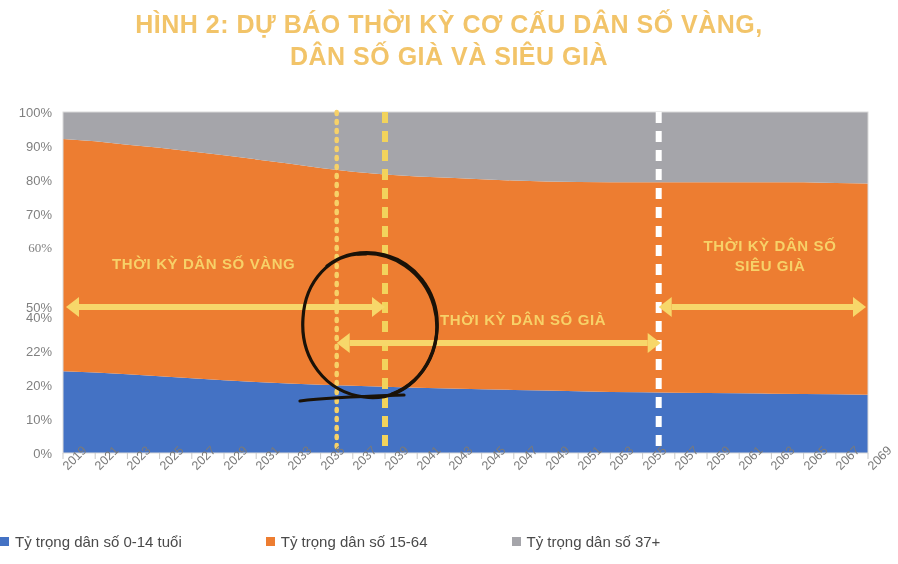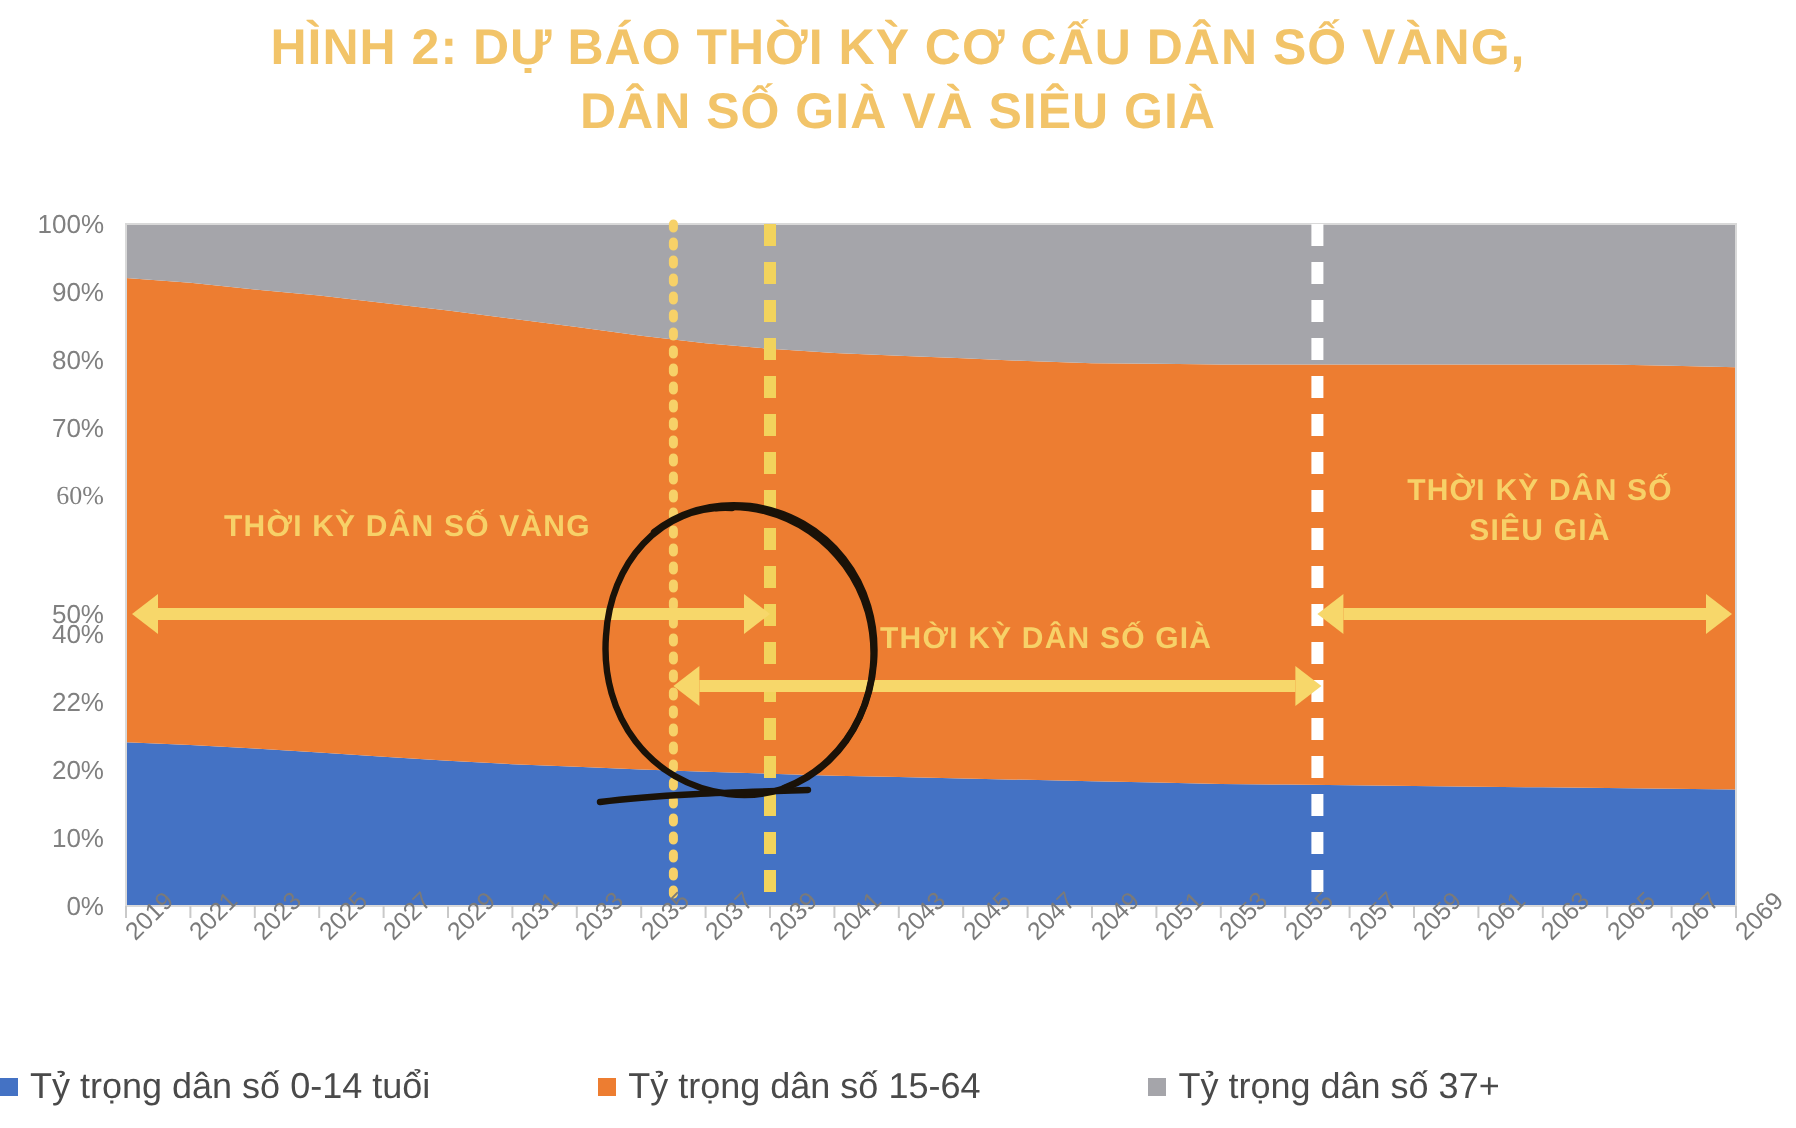--- a/index.html
+++ b/index.html
@@ -43,21 +43,21 @@
     font-size:12.5px;color:#7a7a7a;
     transform-origin:left top;
     transform:rotate(-45deg);
     white-space:nowrap;
   }
 
   .legend{
     position:absolute;left:0;top:533px;width:742px;
     display:flex;justify-content:flex-start;
     gap:84px;
-    font-size:18px;color:#4a4a4a;
+    font-size:15px;color:#4a4a4a;
   }
   .legend-item{display:flex;align-items:center;gap:6px;white-space:nowrap;}
   .legend-swatch{width:9px;height:9px;display:inline-block;}
 
   
   .anno{
     position:absolute;
     color:#F7D168;
     font-weight:bold;
     font-size:15px;

